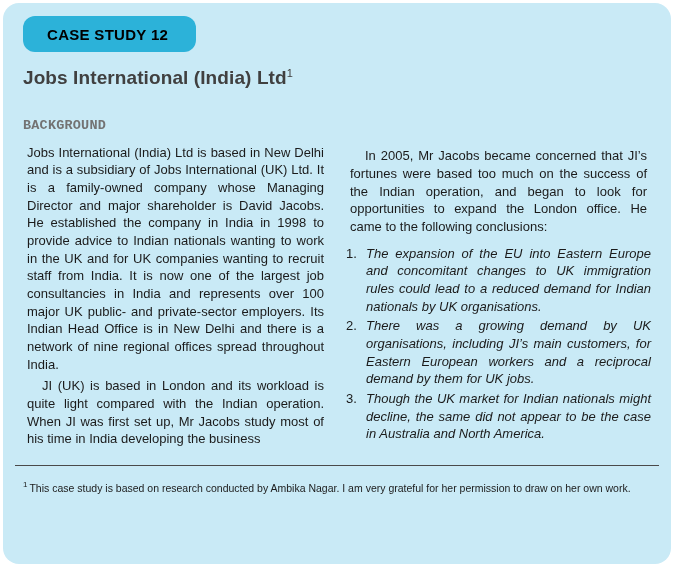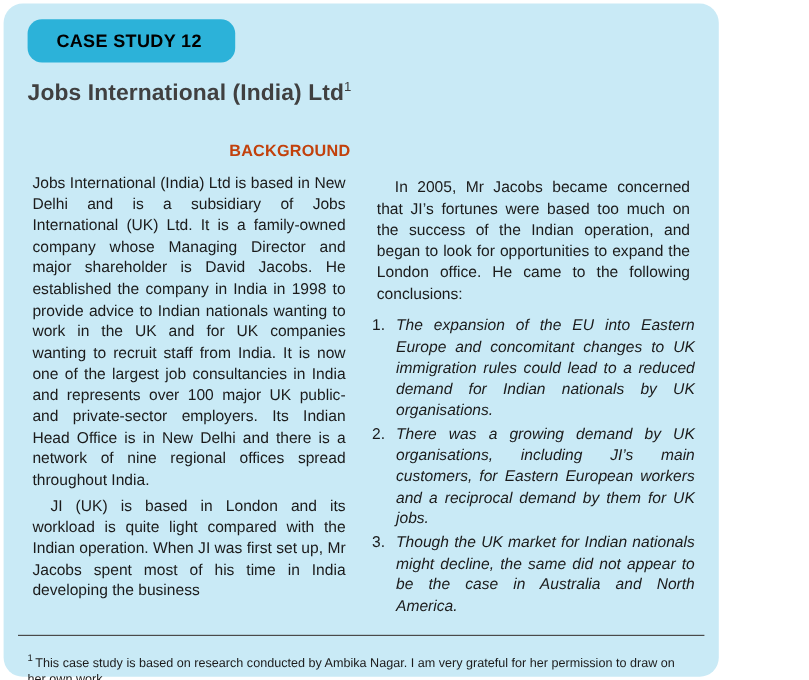--- a/index.html
+++ b/index.html
@@ -12,21 +12,21 @@
     position: relative;
     width: 674px;
     height: 567px;
     background: #ffffff;
     overflow: hidden;
   }
   .case-box {
     position: absolute;
     left: 3px;
     top: 3px;
-    width: 596px;
+    width: 668px;
     height: 561px;
     box-sizing: border-box;
     background: #c9eaf6;
     border-radius: 16px;
     padding: 13px 20px 8px 20px;
   }
   .badge {
     display: inline-block;
     background: #2cb2d9;
     border-radius: 12px;
@@ -54,26 +54,27 @@
     margin-top: 28px;
     color: #1b1b1b;
   }
   .col {
     width: 50%;
     font-size: 13px;
     line-height: 1.36;
     text-align: justify;
   }
   .section-heading {
-    color: #c2410c;
+    color: #737373;
     font-weight: bold;
     font-size: 13.5px;
     letter-spacing: 0.2px;
     margin: 0 0 8px 0;
-    text-align: right;
+    text-align: left;
+    font-family: Liberation Mono, monospace;
   }
   .para { margin: 4px; }
   .para.indent { text-indent: 15px; }
   .right-spacer { height: 26px; }
   .list { margin-top: 9px; }
   .list-item {
     display: flex;
     margin-bottom: 2px;
   }
   .list-num {
@@ -110,21 +111,21 @@
 
     <div class="doc-title">
       <span>Jobs International (India) Ltd</span><sup>1</sup>
     </div>
 
     <div class="columns">
 
       <div class="col">
         <div class="section-heading">BACKGROUND</div>
         <p class="para">Jobs International (India) Ltd is based in New Delhi and is a subsidiary of Jobs International (UK) Ltd. It is a family-owned company whose Managing Director and major shareholder is David Jacobs. He established the company in India in 1998 to provide advice to Indian nationals wanting to work in the UK and for UK companies wanting to recruit staff from India. It is now one of the largest job consultancies in India and represents over 100 major UK public- and private-sector employers. Its Indian Head Office is in New Delhi and there is a network of nine regional offices spread throughout India.</p>
-        <p class="para indent">JI (UK) is based in London and its workload is quite light compared with the Indian operation. When JI was first set up, Mr Jacobs spent most of his time in India developing the business</p>
+        <p class="para indent">JI (UK) is based in London and its workload is quite light compared with the Indian operation. When JI was first set up, Mr Jacobs study most of his time in India developing the business</p>
       </div>
 
       <div class="col">
         <div class="right-spacer"></div>
         <p class="para indent">In 2005, Mr Jacobs became concerned that JI’s fortunes were based too much on the success of the Indian operation, and began to look for opportunities to expand the London office. He came to the following conclusions:</p>
 
         <div class="list">
           <div class="list-item">
             <span class="list-num">1.</span>
             <span class="list-text">The expansion of the EU into Eastern Europe and concomitant changes to UK immigration rules could lead to a reduced demand for Indian nationals by UK organisations.</span>

